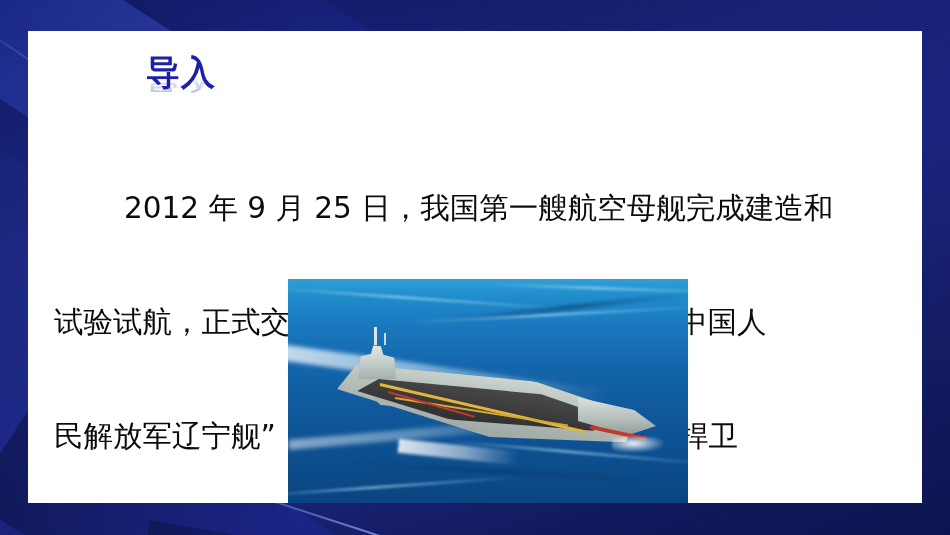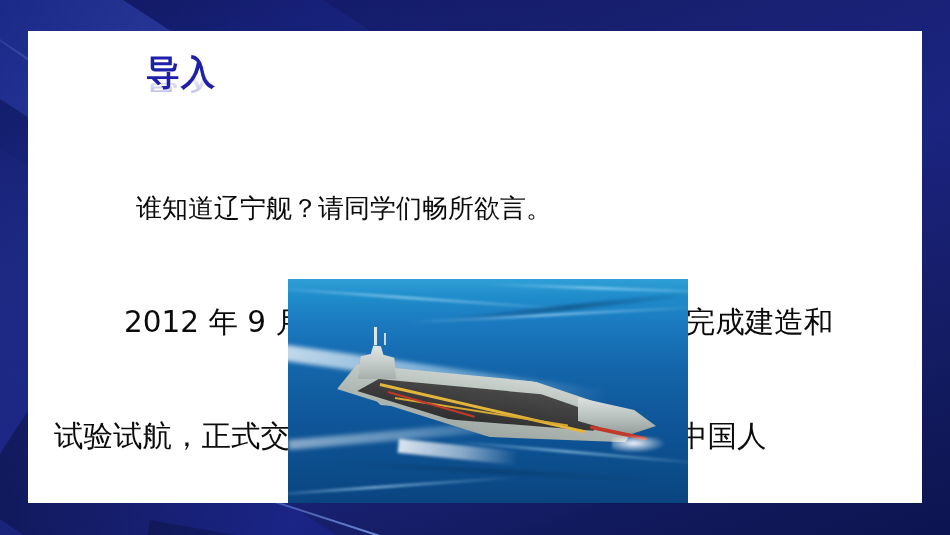--- a/index.html
+++ b/index.html
@@ -321,21 +321,20 @@
   <div class="bg-vignette"></div>
 
   <div class="card">
 
     <div class="title-wrap">
       <div class="title-reflect">导入</div>
       <div class="title">导入</div>
     </div>
 
     <div class="body-text">
-      <span class="ln ln1">谁知道辽宁舰？请同学们畅所欲言。</span>
       <span class="ln ln2">2012 年 9 月 25 日，我国第一艘航空母舰完成建造和</span>
       <span class="ln">试验试航，正式交付海军，这艘航母被命名为 “ 中国人</span>
       <span class="ln">民解放军辽宁舰”，舷号为 “ １６”。劈波斩浪，捍卫</span>
       
     </div>
 
     <div class="photo">
       <div class="sea"></div>
 
       <div class="sea-streak" style="left:-20px;top:18px;width:300px;transform:rotate(4deg);"></div>

